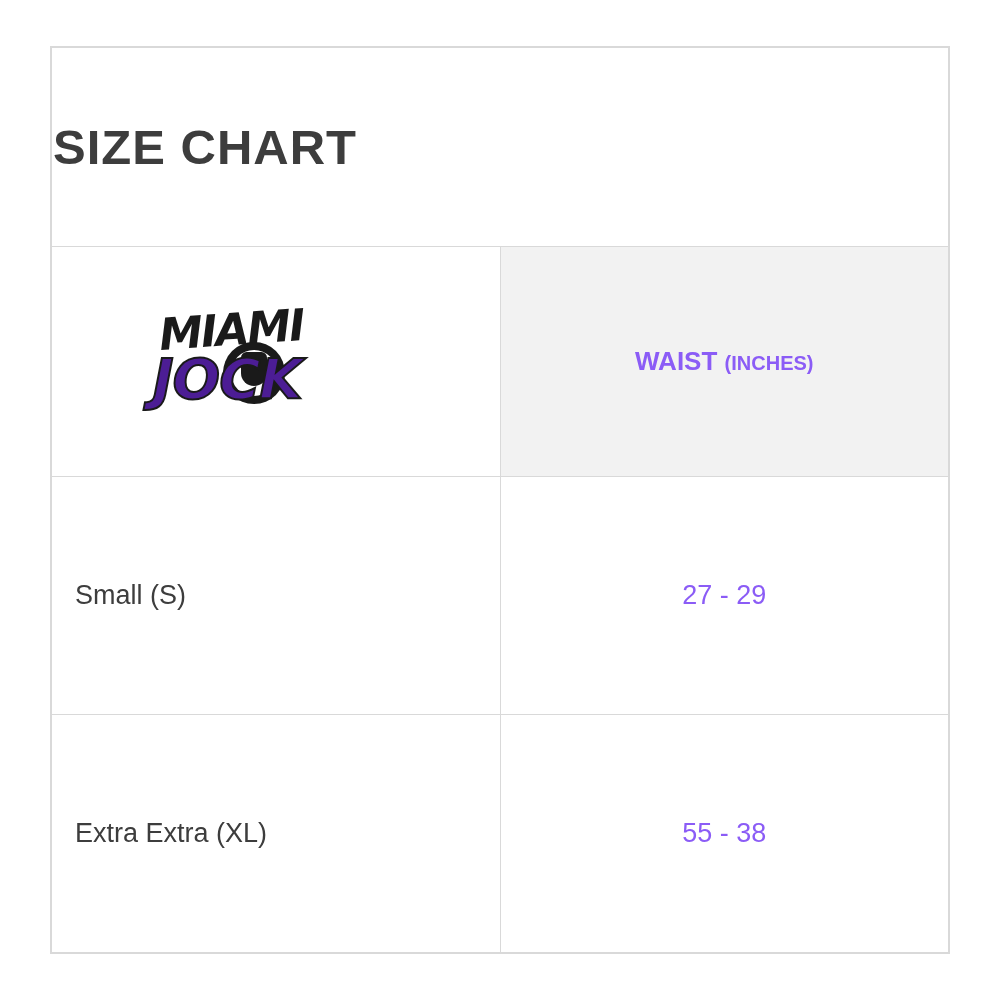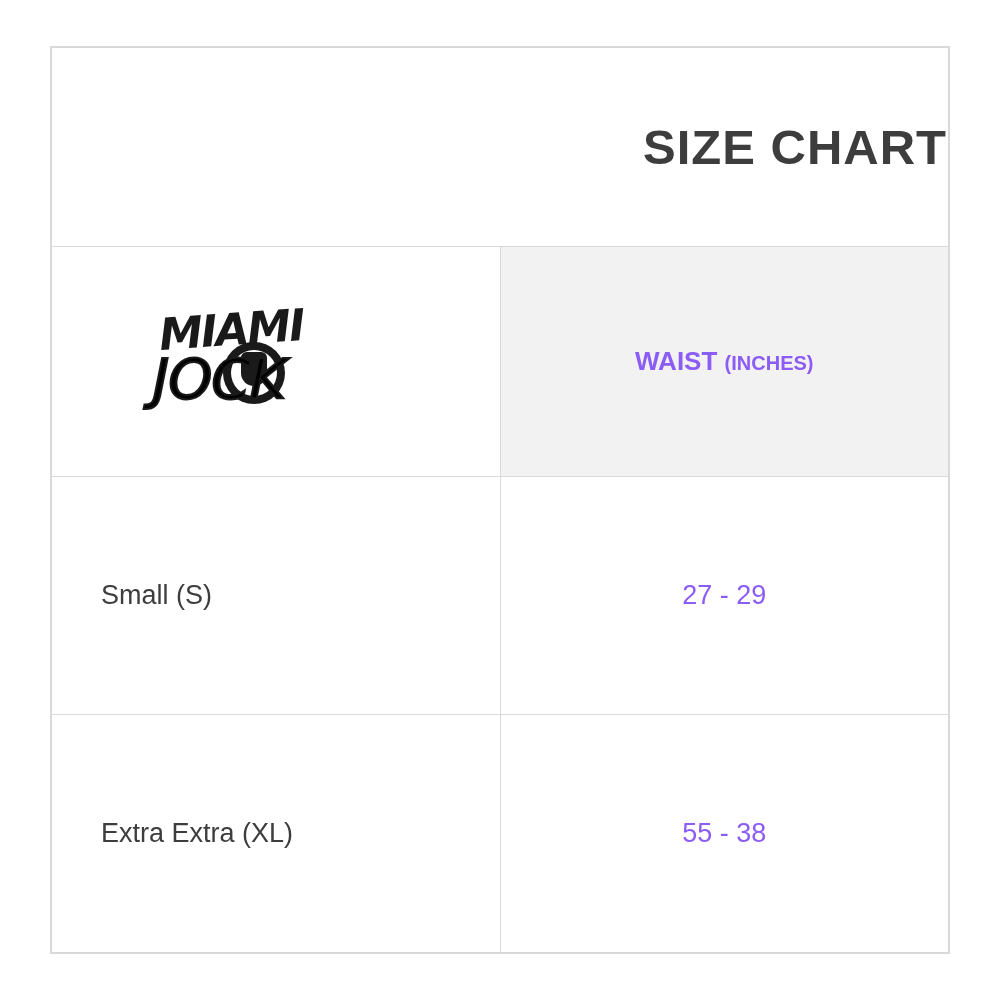--- a/index.html
+++ b/index.html
@@ -31,21 +31,21 @@
     height: 100%;
     border-collapse: collapse;
     table-layout: fixed;
   }
   table.size-chart td {
     border: 1px solid #d9d9d9;
     box-sizing: border-box;
   }
   .title-cell {
     height: 130px;
-    text-align: right;
+    text-align: left;
     vertical-align: middle;
     font-size: 49px;
     font-weight: bold;
     color: #3d3d3d;
     letter-spacing: 1px;
   }
   .logo-cell {
     width: 350px;
     height: 150px;
     text-align: center;
@@ -61,21 +61,21 @@
     font-size: 26px;
     font-weight: bold;
   }
   .head-cell .unit {
     font-size: 20px;
     font-weight: bold;
   }
   .size-cell {
     width: 350px;
     height: 155px;
-    padding-left: 49px;
+    padding-left: 23px;
     vertical-align: middle;
     font-size: 27px;
     color: #3d3d3d;
   }
   .val-cell {
     text-align: center;
     vertical-align: middle;
     font-size: 27px;
     color: #8b5cf6;
   }
@@ -96,23 +96,23 @@
     color: #1a1a1a;
     letter-spacing: -2px;
     transform: rotate(-4deg);
     font-family: "DejaVu Sans", sans-serif;
   }
   .logo .jock {
     position: absolute;
     left: 2px;
     top: 44px;
     font-size: 56px;
-    font-weight: normal;
+    font-weight: bold;
     font-style: italic;
-    color: #000000;
+    color: #4c1d95;
     letter-spacing: -1px;
     -webkit-text-stroke: 2px #1a1a1a;
     font-family: "DejaVu Sans", sans-serif;
   }
   .logo .disc {
     position: absolute;
     left: 72px;
     top: 40px;
     width: 62px;
     height: 62px;

